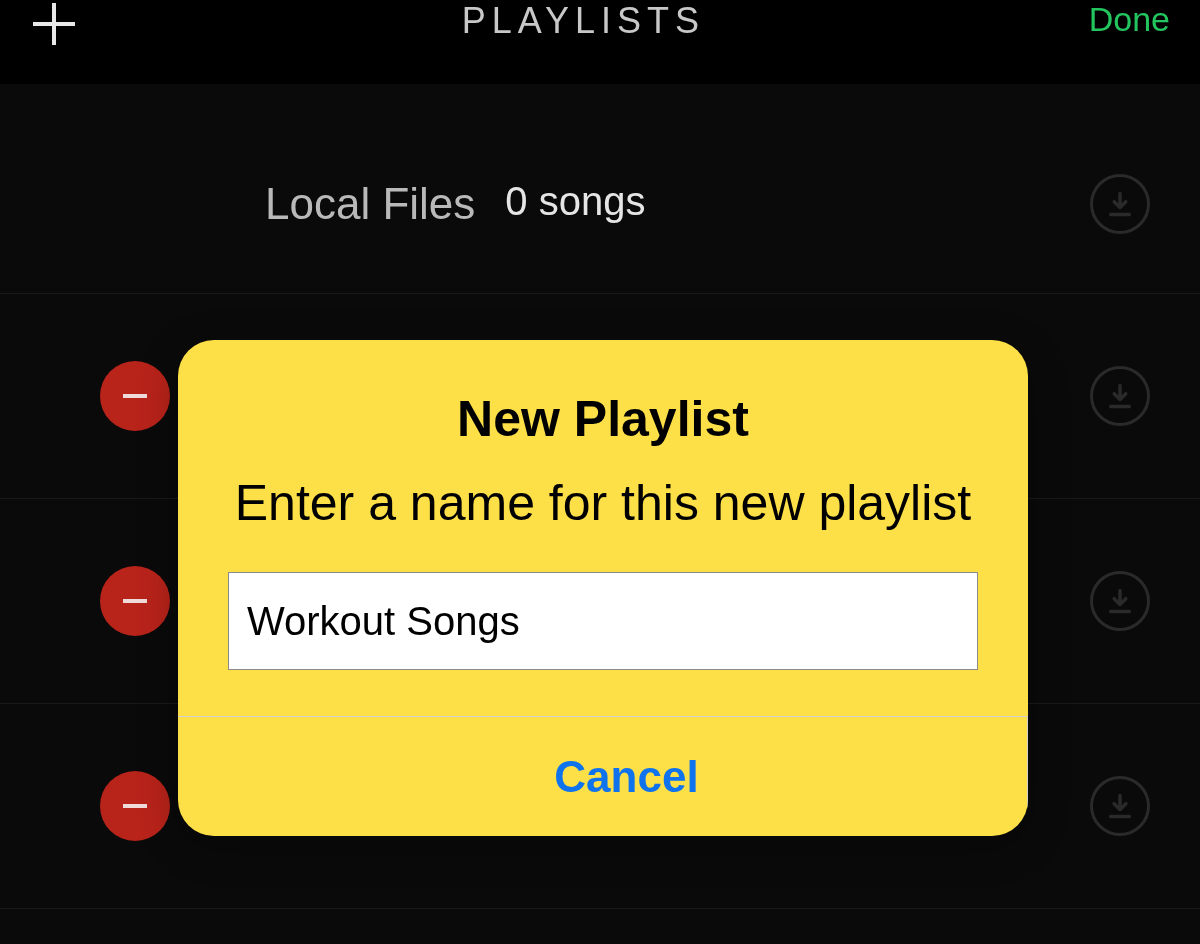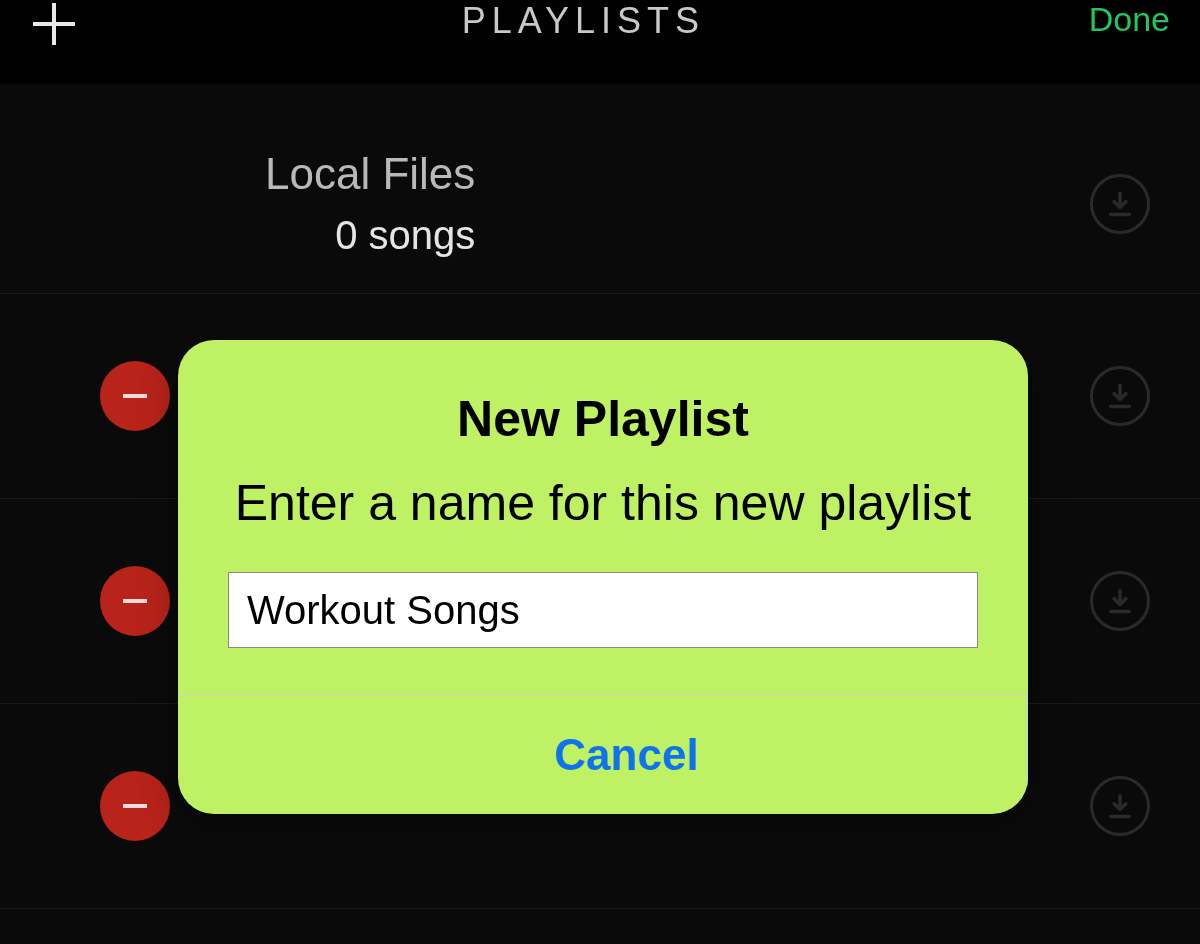--- a/index.html
+++ b/index.html
@@ -68,22 +68,22 @@
       background: #b8231a;
       display: flex;
       align-items: center;
       justify-content: center;
       position: absolute;
       left: 100px;
     }
     .delete-badge svg { stroke: #f0dada; }
     .row-text {
       display: flex;
-      flex-direction: column;
-      gap: 14px;
+      flex-direction: row;
+      gap: 30px;
       text-align: right;
     }
     .row-title {
       color: #b9b9b9;
       font-size: 44px;
       font-weight: 400;
     }
     .row-subtitle {
       color: #e5e5e5;
       font-size: 40px;
@@ -101,21 +101,21 @@
       justify-content: center;
     }
     .download-icon svg { fill: #2a2a2a; }
     
     
     .modal {
       position: absolute;
       left: 178px;
       top: 340px;
       width: 850px;
-      background: #bef264;
+      background: #fde047;
       border-radius: 36px;
       overflow: hidden;
       box-shadow: 0 10px 40px rgba(0,0,0,0.3);
     }
     .modal-header {
       padding: 50px 50px 40px 50px;
       text-align: center;
     }
     .modal-title {
       font-size: 50px;
@@ -126,21 +126,21 @@
     .modal-subtitle {
       font-size: 50px;
       color: #000;
       font-weight: 400;
     }
     .modal-input-wrap {
       padding: 0 50px 46px 50px;
     }
     .modal-input {
       width: 100%;
-      height: 76px;
+      height: 98px;
       border: 1px solid #8a8a86;
       background: #fff;
       font-size: 40px;
       padding: 0 18px;
       color: #000;
       font-family: inherit;
       outline: none;
     }
     .modal-buttons {
       display: flex;

